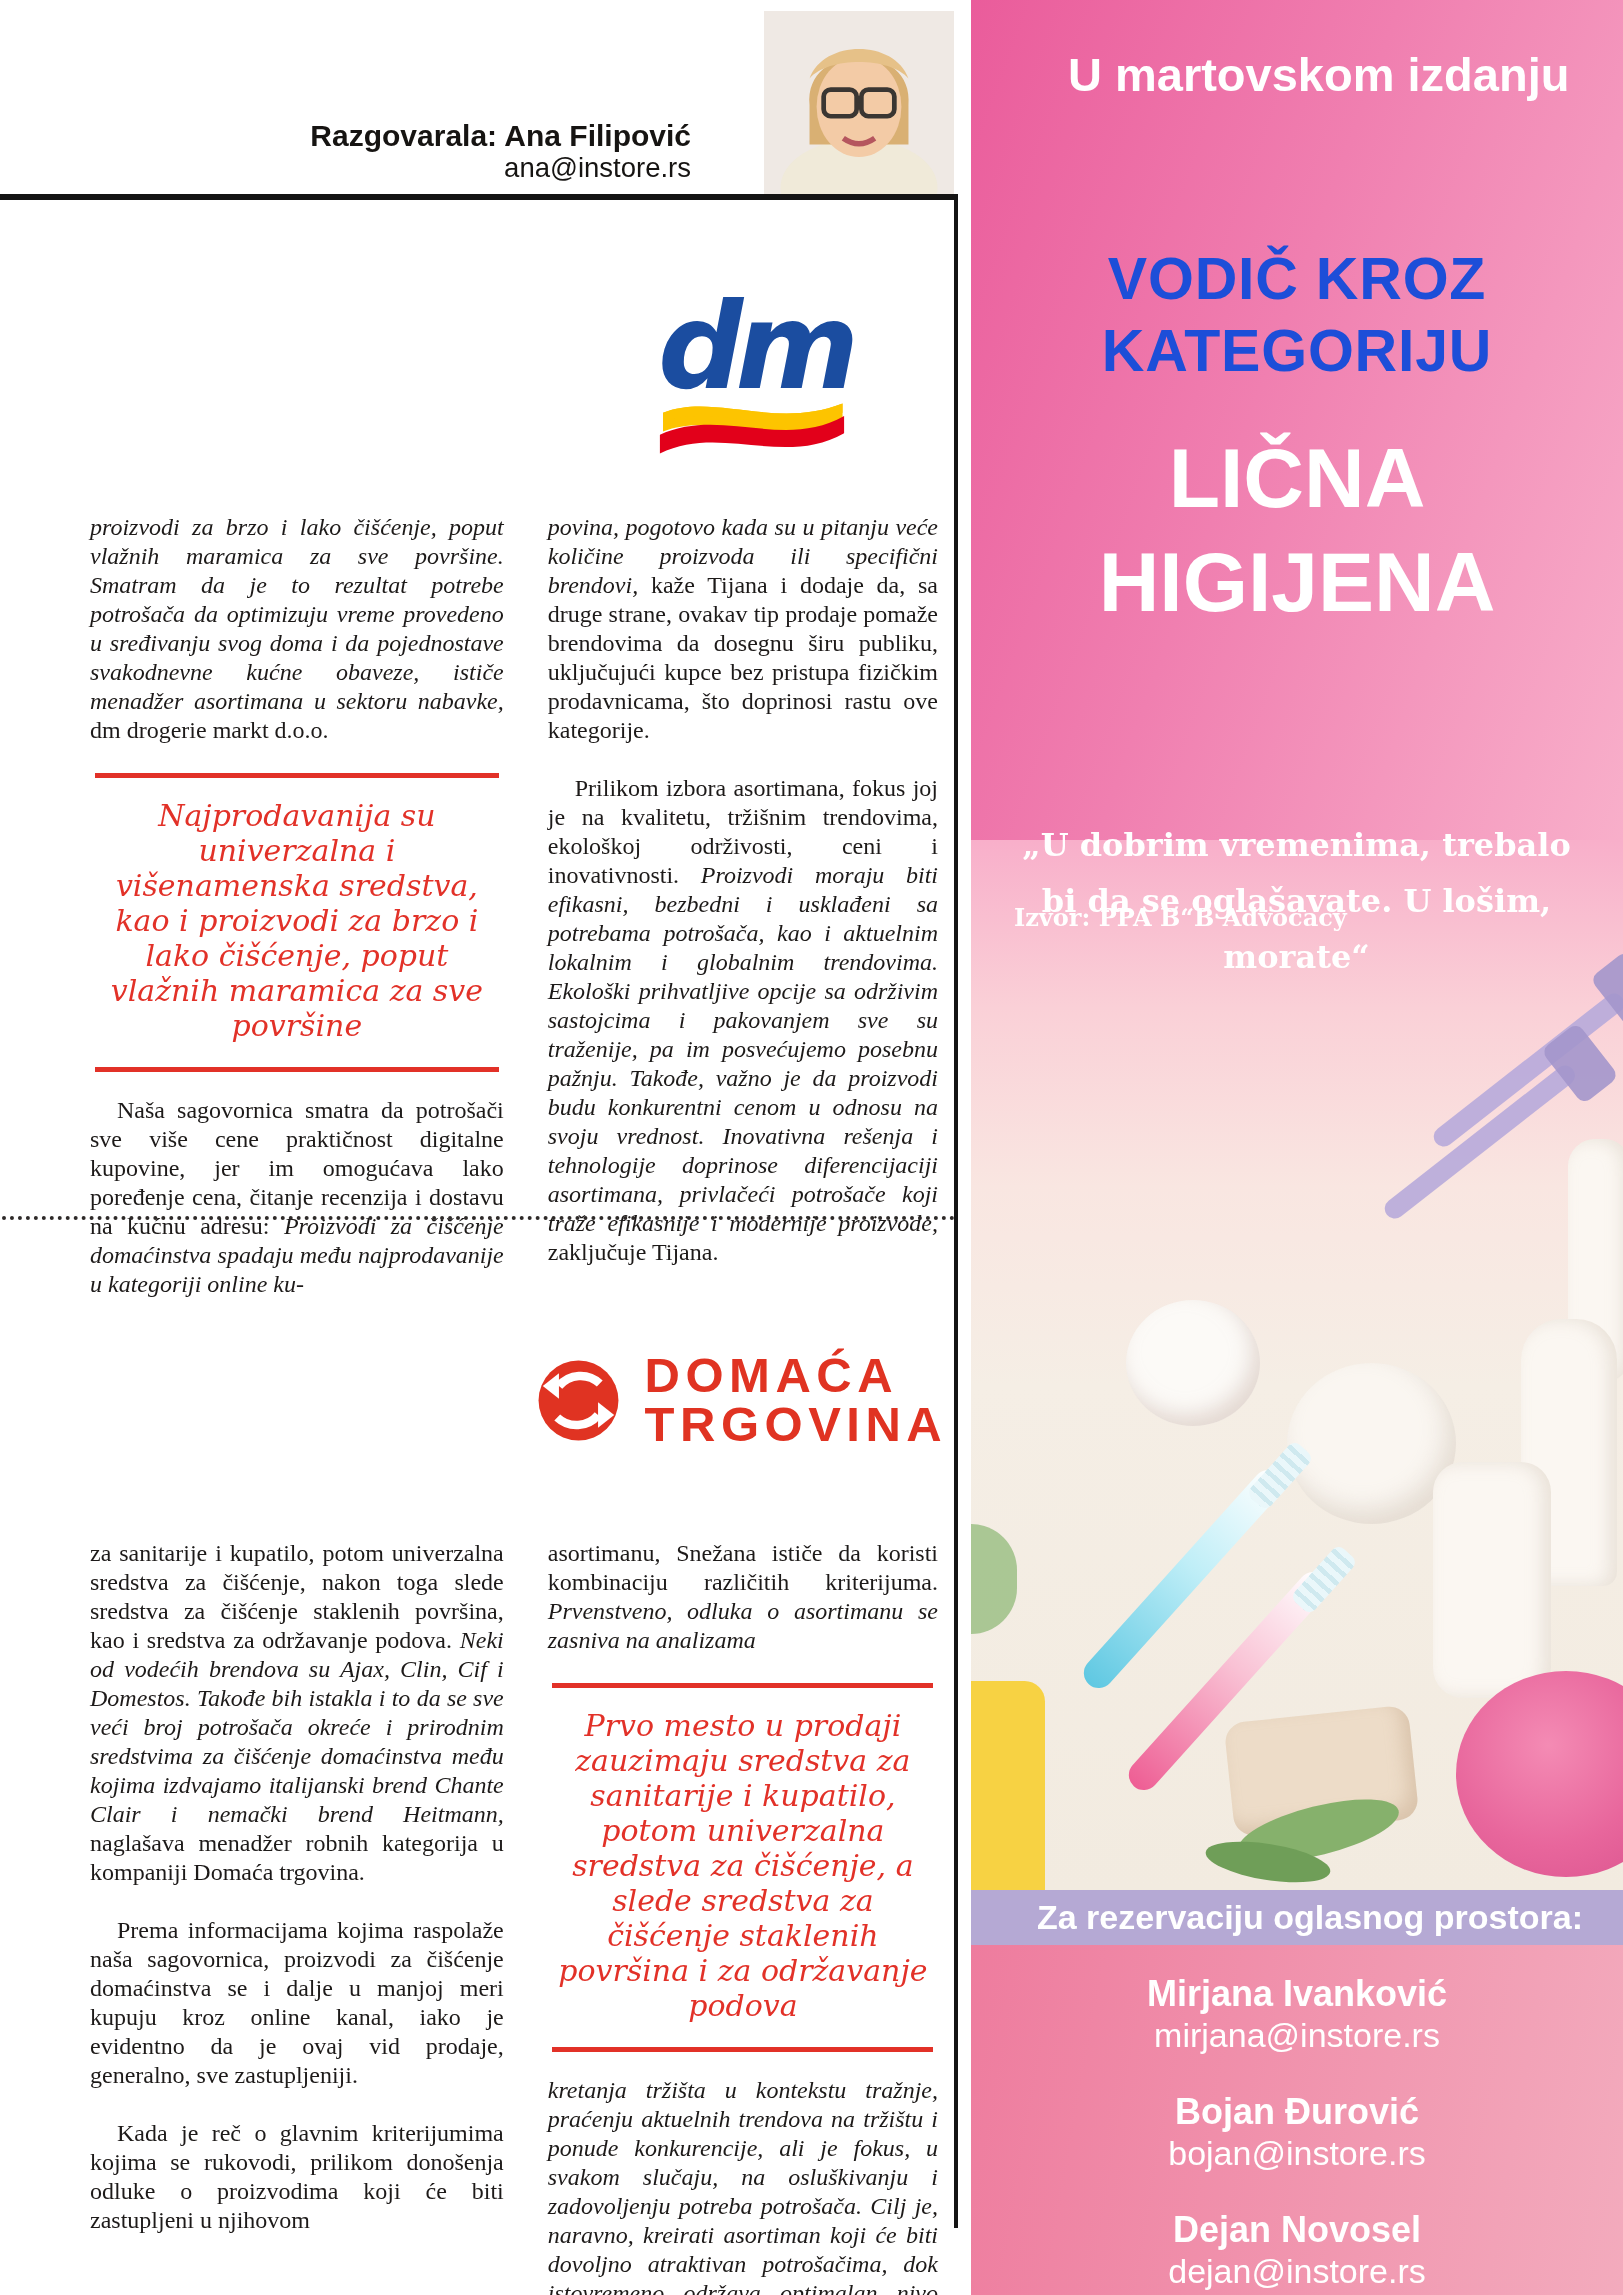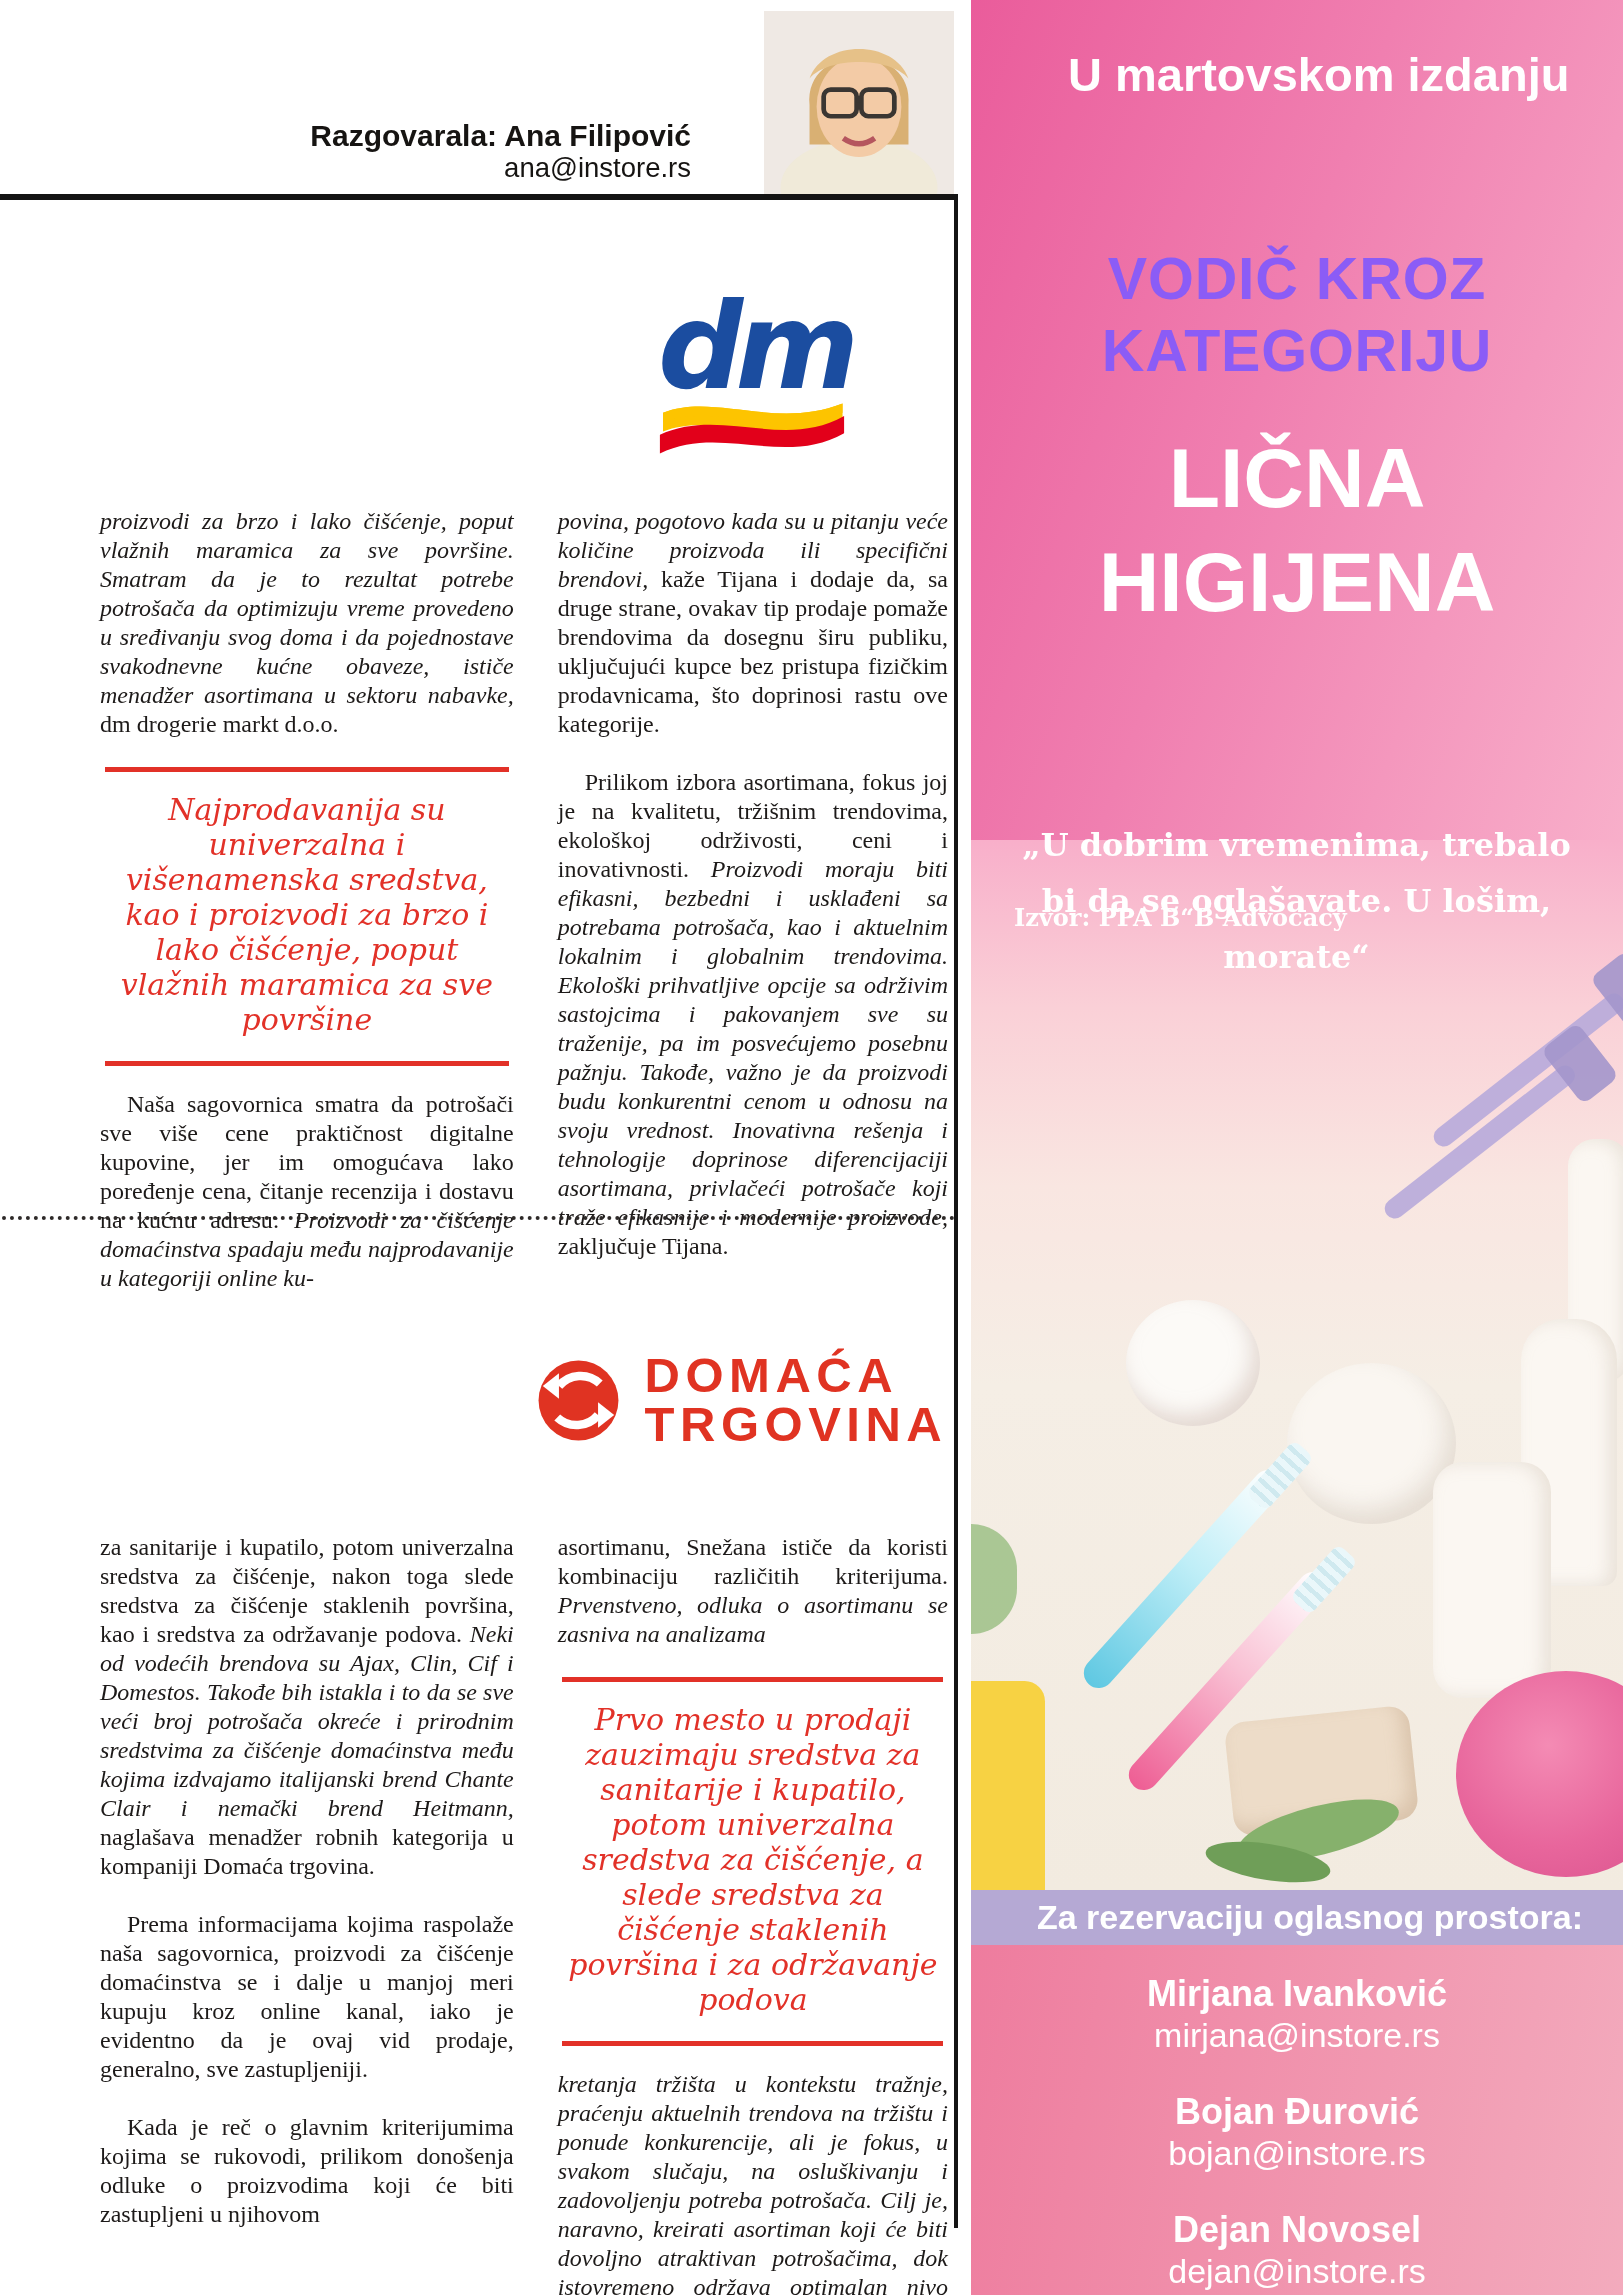--- a/index.html
+++ b/index.html
@@ -18,21 +18,21 @@
   .hrule { position:absolute; left:0; top:194px; width:958px; height:5.5px; background:#141414; }
   .vrule { position:absolute; left:954px; top:194px; width:3.9px; height:2034px; background:#141414; }
 
   
   .dm-logo { position:absolute; left:658px; top:292px; width:188px; text-align:center; }
   .dm-word { font-family:"DejaVu Sans", sans-serif; font-weight:bold; font-style:italic;
              font-size:119px; line-height:110px; letter-spacing:-7.9px; color:#1b4da0; }
   .dm-swoosh { display:block; margin-top:-11px; }
 
   
-  .cols { position:absolute; left:100px; display:flex; gap:44px; }
+  .cols { position:absolute; left:90px; display:flex; gap:44px;margin-top:6px; }
   .cols-top { top:507px; width:848px; }
   .cols-bottom { top:1533px; width:848px; }
   .col-a { width:422px; }
   .col-b { width:398px; }
   p.body { font-size:24px; line-height:29px; text-align:justify; color:#1d1a19; }
   p.body + p.body { margin-top:29px; }
   p.indent { text-indent:27px; }
   p.body i { font-style:italic; }
 
   .pullquote {
@@ -52,21 +52,21 @@
 
   
   .sidebar { position:absolute; left:971px; top:0; width:652px; height:2295px;
              font-family:"Liberation Sans", sans-serif; overflow:hidden; }
   .sb-pink { position:absolute; left:0; top:0; width:100%; height:840px;
              background:linear-gradient(110deg,#ea5c9b 0%,#f07fb0 45%,#f8afca 100%); }
   .sb-photo { position:absolute; left:0; top:840px; width:100%; height:1050px;
              background:linear-gradient(180deg,#f8afca 0%,#fad0d7 16%,#f9e6e1 33%,#f5eee5 52%,#f2ebe0 100%); }
   .sb-kicker { position:absolute; top:49px; left:77px; color:#ffffff; font-weight:bold;
                font-size:47px; line-height:52px;margin-left:20px; }
-  .sb-guide { position:absolute; top:243px; left:0; width:100%; text-align:center; color:#8b5cf6;
+  .sb-guide { position:absolute; top:243px; left:0; width:100%; text-align:center; color:#1d4ed8;
               font-weight:bold; font-size:59px; line-height:72px; letter-spacing:0.8px; }
   .sb-category { position:absolute; top:426px; left:0; width:100%; text-align:center; color:#ffffff;
                  font-weight:bold; font-size:84px; line-height:104px; }
   .sb-quote { position:absolute; top:817px; left:43px; width:565px; text-align:center; color:#ffffff;
               font-family:"DejaVu Serif", serif; font-weight:bold; font-size:32px; line-height:56px; }
   .sb-source { position:absolute; top:903px; left:43px; color:#ffffff;
                font-family:"DejaVu Serif", serif; font-weight:bold; font-size:24px; line-height:30px; }
 
   
   .prop { position:absolute; }

